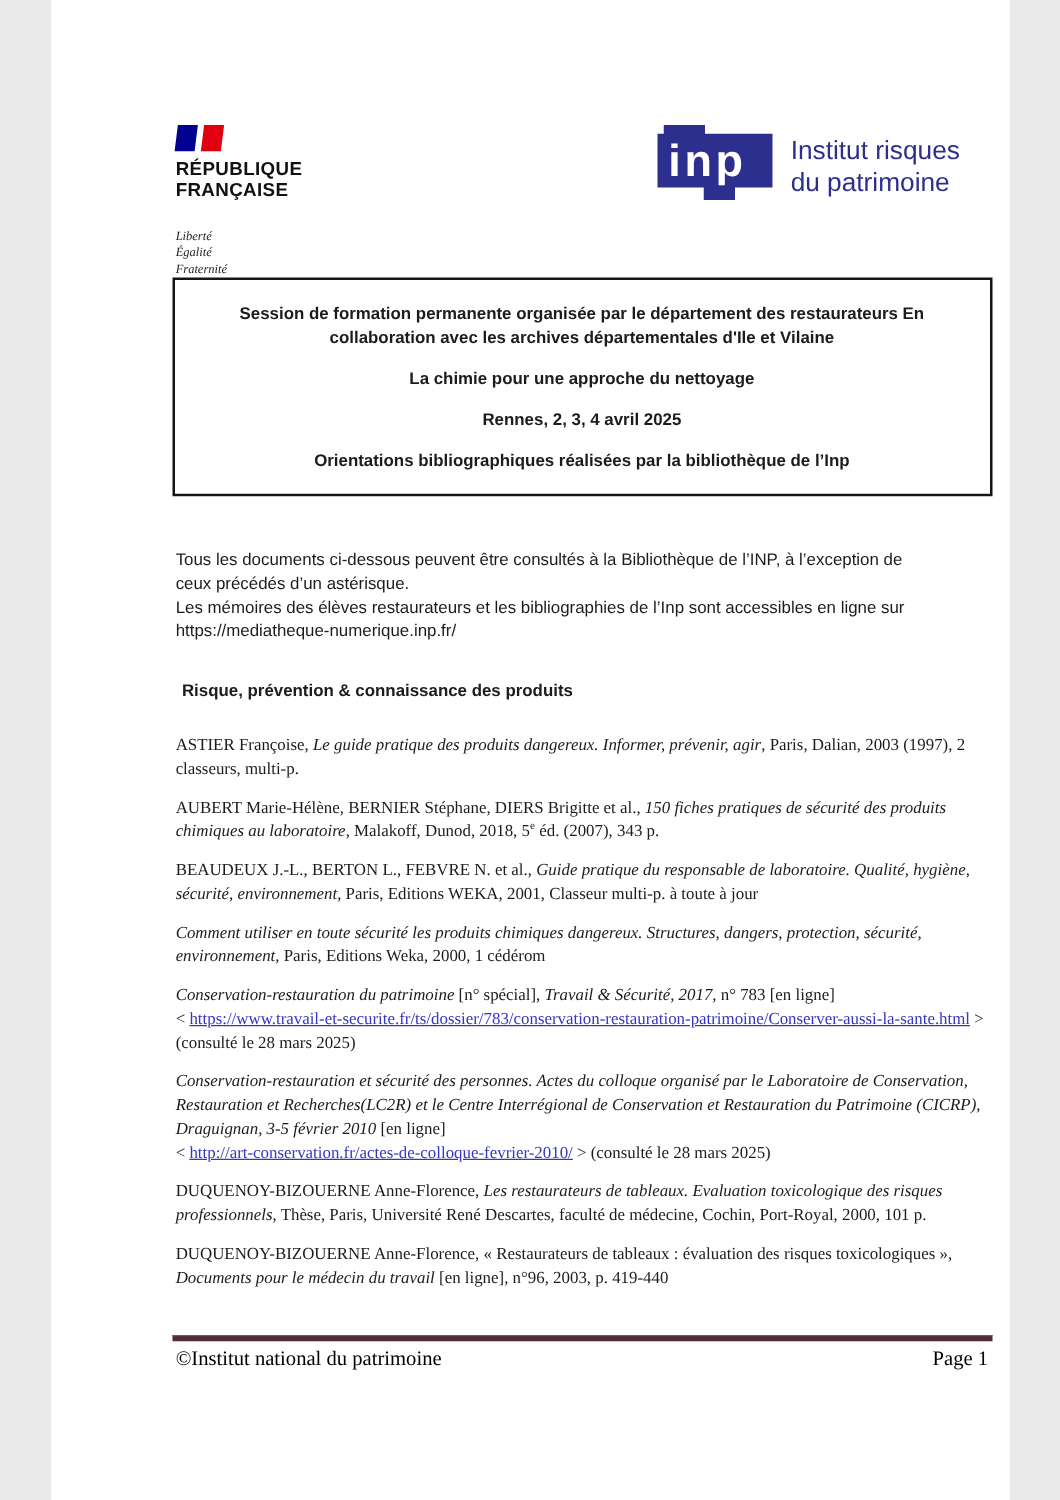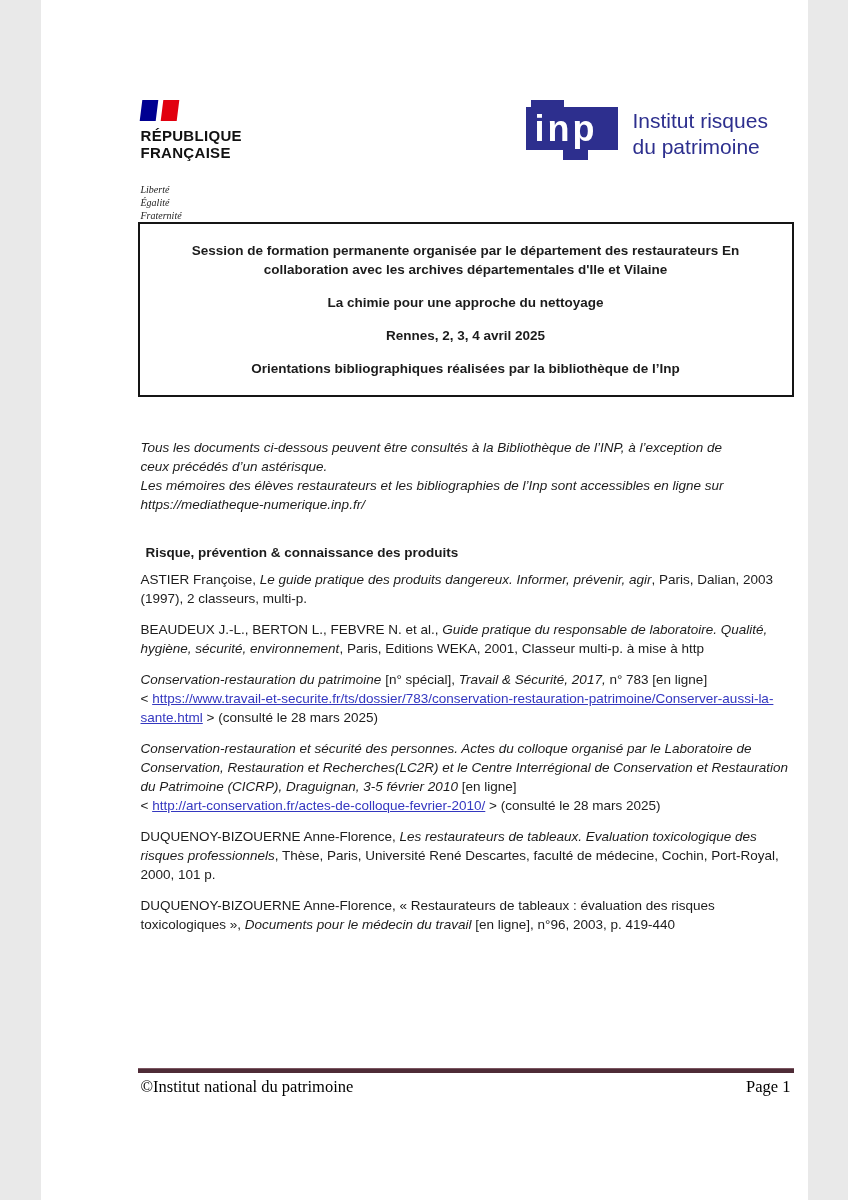--- a/index.html
+++ b/index.html
@@ -42,29 +42,29 @@
   .tbox {
     position:absolute; top:222px; left:97px; width:656px; box-sizing:border-box;
     border:2px solid #151515; padding:17px 14px 3px;
     text-align:center; font-weight:bold; font-size:13.5px; line-height:19px;
   }
   .tbox p { margin:0 0 14px; white-space:pre-line; }
 
   
   .intro {
     position:absolute; top:438px; left:100px; width:652px; margin:0;
-    font-style:italic; font-size:13.5px; line-height:19px; white-space:pre-line;
+    font-size:13.5px; line-height:19px; white-space:pre-line;
   }
 
   
   .bib-heading {
     position:absolute; top:540px; left:100px; margin:5px;
     font-size:13.5px; font-weight:bold;
   }
-  .entries { position:absolute; top:570px; left:100px; width:652px; }
+  .entries { position:absolute; top:586px; left:100px; width:652px;font-family:Liberation Serif, serif; }
   .entry { margin:0 0 12px; font-size:13.5px; line-height:19px; white-space:pre-line; overflow-wrap:break-word; }
   .entry .it { font-style:italic; }
   .entry sup { font-size:9px; line-height:0; }
   .entry a.lk { color:#3437c0; text-decoration:underline; cursor:pointer; }
 
   
   .footer-rule { position:absolute; top:1068px; left:97px; width:656px; height:4px; background:#4e2b36; border-top:1px solid #7a5560; }
   .footer-row {
     position:absolute; top:1077px; left:100px; width:650px;
     display:flex; justify-content:space-between;
@@ -109,21 +109,23 @@
 
   <p class="intro">Tous les documents ci-dessous peuvent être consultés à la Bibliothèque de l’INP, à l’exception de
 ceux précédés d’un astérisque.
 Les mémoires des élèves restaurateurs et les bibliographies de l’Inp sont accessibles en ligne sur
 https://mediatheque-numerique.inp.fr/</p>
 
   <h2 class="bib-heading">Risque, prévention &amp; connaissance des produits</h2>
 
   <div class="entries">
     <p class="entry"><span>ASTIER Françoise, </span><span class="it">Le guide pratique des produits dangereux. Informer, prévenir, agir</span><span>, Paris, Dalian, 2003 (1997), 2 classeurs, multi-p.</span></p>
-    <p class="entry"><span>BEAUDEUX J.-L., BERTON L., FEBVRE N. et al., </span><span class="it">Guide pratique du responsable de laboratoire. Qualité, hygiène, sécurité, environnement</span><span>, Paris, Editions WEKA, 2001, Classeur multi-p. à mise à http</span></p>
+    <p class="entry"><span>AUBERT Marie-Hélène, BERNIER Stéphane, DIERS Brigitte et al., </span><span class="it">150 fiches pratiques de sécurité des produits chimiques au laboratoire</span><span>, Malakoff, Dunod, 2018, 5</span><sup>e</sup><span> éd. (2007), 343 p.</span></p>
+    <p class="entry"><span>BEAUDEUX J.-L., BERTON L., FEBVRE N. et al., </span><span class="it">Guide pratique du responsable de laboratoire. Qualité, hygiène, sécurité, environnement</span><span>, Paris, Editions WEKA, 2001, Classeur multi-p. à toute à jour</span></p>
+    <p class="entry"><span class="it">Comment utiliser en toute sécurité les produits chimiques dangereux. Structures, dangers, protection, sécurité, environnement</span><span>, Paris, Editions Weka, 2000, 1 cédérom</span></p>
     <p class="entry"><span class="it">Conservation-restauration du patrimoine</span><span> [n° spécial], </span><span class="it">Travail &amp; Sécurité, 2017,</span><span> n° 783 [en ligne]
 &lt; </span><a class="lk">https://www.travail-et-securite.fr/ts/dossier/783/conservation-restauration-patrimoine/Conserver-aussi-la-sante.html</a><span> &gt; (consulté le 28 mars 2025)</span></p>
     <p class="entry"><span class="it">Conservation-restauration et sécurité des personnes. Actes du colloque organisé par le Laboratoire de Conservation, Restauration et Recherches(LC2R) et le Centre Interrégional de Conservation et Restauration du Patrimoine (CICRP), Draguignan, 3-5 février 2010</span><span> [en ligne]
 &lt; </span><a class="lk">http://art-conservation.fr/actes-de-colloque-fevrier-2010/</a><span> &gt; (consulté le 28 mars 2025)</span></p>
     <p class="entry"><span>DUQUENOY-BIZOUERNE Anne-Florence, </span><span class="it">Les restaurateurs de tableaux. Evaluation toxicologique des risques professionnels</span><span>, Thèse, Paris, Université René Descartes, faculté de médecine, Cochin, Port-Royal, 2000, 101 p.</span></p>
     <p class="entry"><span>DUQUENOY-BIZOUERNE Anne-Florence, « Restaurateurs de tableaux : évaluation des risques toxicologiques », </span><span class="it">Documents pour le médecin du travail</span><span> [en ligne], n°96, 2003, p. 419-440</span></p>
   </div>
 
   <div class="footer-rule"></div>
   <div class="footer-row">

